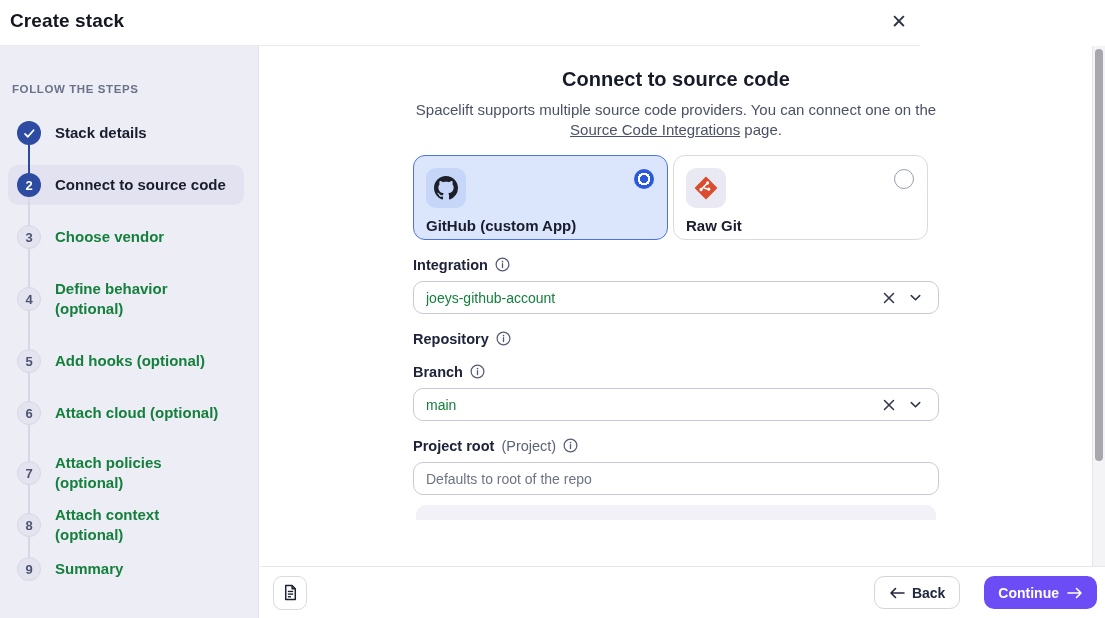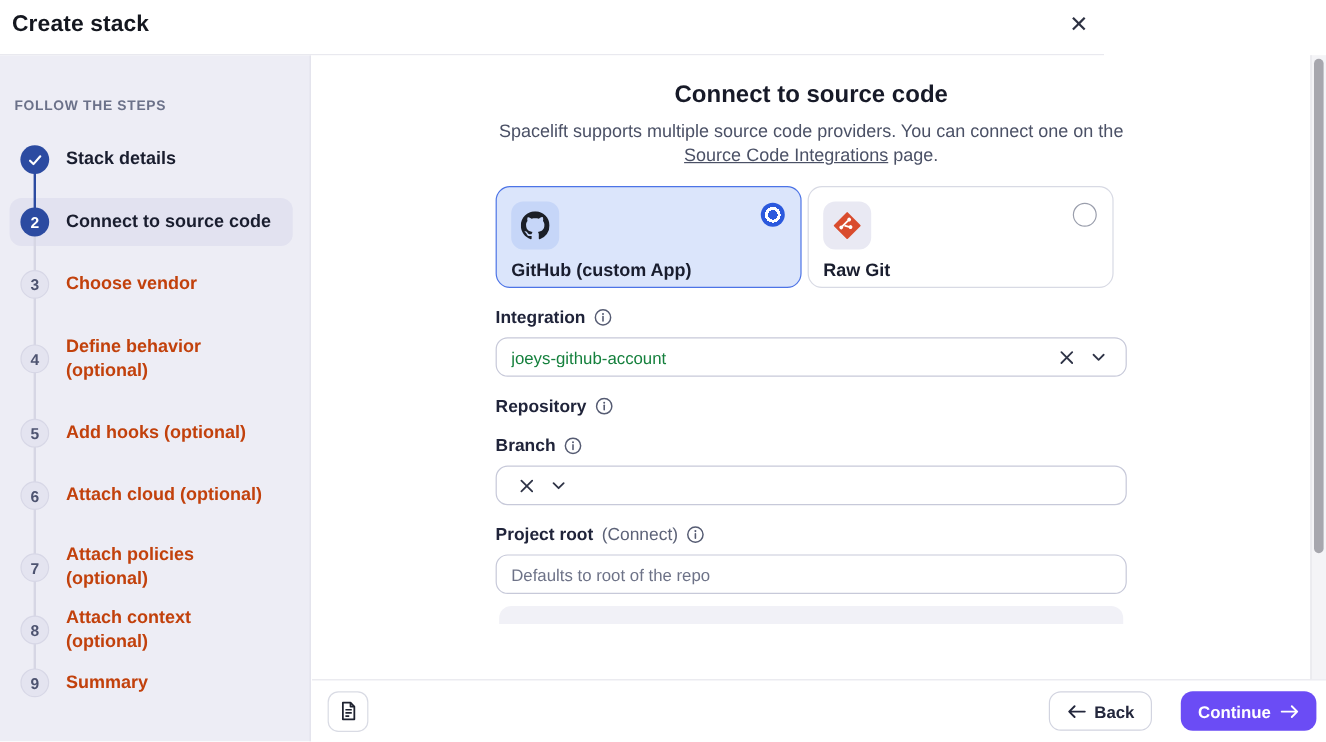--- a/index.html
+++ b/index.html
@@ -16,21 +16,21 @@
   .sidebar-heading { position:absolute; top:37px; left:12px; font-size:11.5px; font-weight:700; letter-spacing:0.6px; color:#6b7189; }
   .steps { position:absolute; top:0; left:0; right:0; bottom:0; }
   .active-row { position:absolute; top:119px; left:8px; width:236px; height:40px; background:#e2e2f0; border-radius:10px; z-index:0; }
   .line { position:absolute; left:28px; width:2px; z-index:1; }
   .line-done { top:87px; height:52px; background:#2c4ba1; }
   .line-todo { top:139px; height:384px; background:#d6d6e4; }
   .step { position:absolute; left:17px; right:8px; display:flex; align-items:center; gap:14px; z-index:2; cursor:pointer; }
   .step-circle { flex:0 0 24px; width:24px; height:24px; border-radius:50%; display:flex; align-items:center; justify-content:center; font-size:13px; font-weight:700; }
   .step.completed .step-circle, .step.active .step-circle { background:#2c4ba1; color:#fff; }
   .step.pending .step-circle { background:#e4e4f0; border:1px solid #d7d7e6; color:#4d5370; }
-  .step-label { font-size:15px; font-weight:700; color:#c2410c; max-width:172px; line-height:20px; }
+  .step-label { font-size:15px; font-weight:700; color:#15803d; max-width:172px; line-height:20px; }
   .step.completed .step-label, .step.active .step-label { color:#191d2e; }
 
   
   .main { position:absolute; top:46px; left:260px; width:832px; height:520px; background:#fff; overflow:hidden; }
   .content { width:526px; margin:0 auto; }
   .main-title { margin-top:22px; text-align:center; font-size:20px; font-weight:800; color:#171a28; }
   .main-desc { margin-top:9px; text-align:center; font-size:15px; line-height:20px; color:#4b5166; }
   .main-desc a { color:#4b5166; text-decoration:underline; cursor:pointer; }
 
   .cards { margin-top:15px; display:flex; gap:5px; }
@@ -214,37 +214,38 @@
           <span class="field-label">Branch</span>
           <span class="info-icon">
             <svg width="15" height="15" viewBox="0 0 16 16" fill="none">
                 <circle cx="8" cy="8" r="6.8" stroke="currentColor" stroke-width="1.3"></circle>
                 <circle cx="8" cy="4.9" r="0.9" fill="currentColor"></circle>
                 <line x1="8" y1="7.2" x2="8" y2="11.2" stroke="currentColor" stroke-width="1.4" stroke-linecap="round"></line>
               </svg>
           </span>
         </div>
         <div class="select-box">
+          <input type="text" value="main" style="">
           <button class="box-icon">
             <svg width="14" height="14" viewBox="0 0 14 14">
                 <path d="M2.5 2.5 L11.5 11.5 M11.5 2.5 L2.5 11.5" stroke="currentColor" stroke-width="1.5" stroke-linecap="round"></path>
               </svg>
           </button>
           <button class="box-icon">
             <svg width="15" height="15" viewBox="0 0 16 16" fill="none">
                 <path d="M3.5 6 L8 10.5 L12.5 6" stroke="currentColor" stroke-width="1.6" stroke-linecap="round" stroke-linejoin="round"></path>
               </svg>
           </button>
         </div>
       </div>
 
       <div class="field">
         <div class="field-label-row">
           <span class="field-label">Project root</span>
-          <span class="field-optional">(Connect)</span>
+          <span class="field-optional">(Project)</span>
           <span class="info-icon">
             <svg width="15" height="15" viewBox="0 0 16 16" fill="none">
                 <circle cx="8" cy="8" r="6.8" stroke="currentColor" stroke-width="1.3"></circle>
                 <circle cx="8" cy="4.9" r="0.9" fill="currentColor"></circle>
                 <line x1="8" y1="7.2" x2="8" y2="11.2" stroke="currentColor" stroke-width="1.4" stroke-linecap="round"></line>
               </svg>
           </span>
         </div>
         <div class="select-box">
           <input type="text" placeholder="Defaults to root of the repo" style="">

